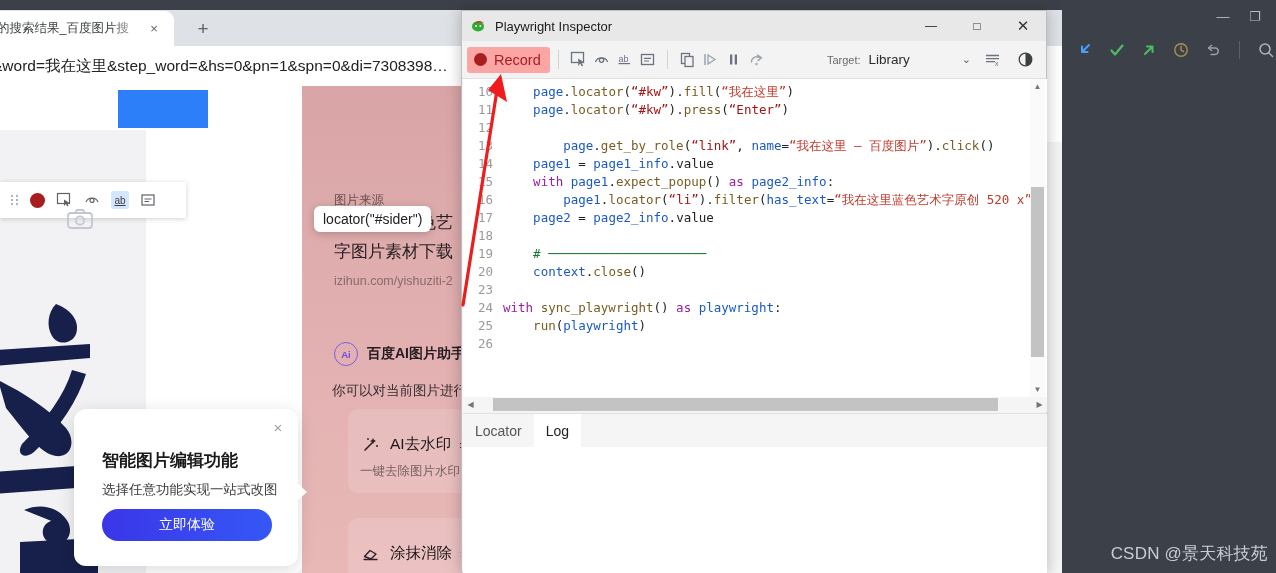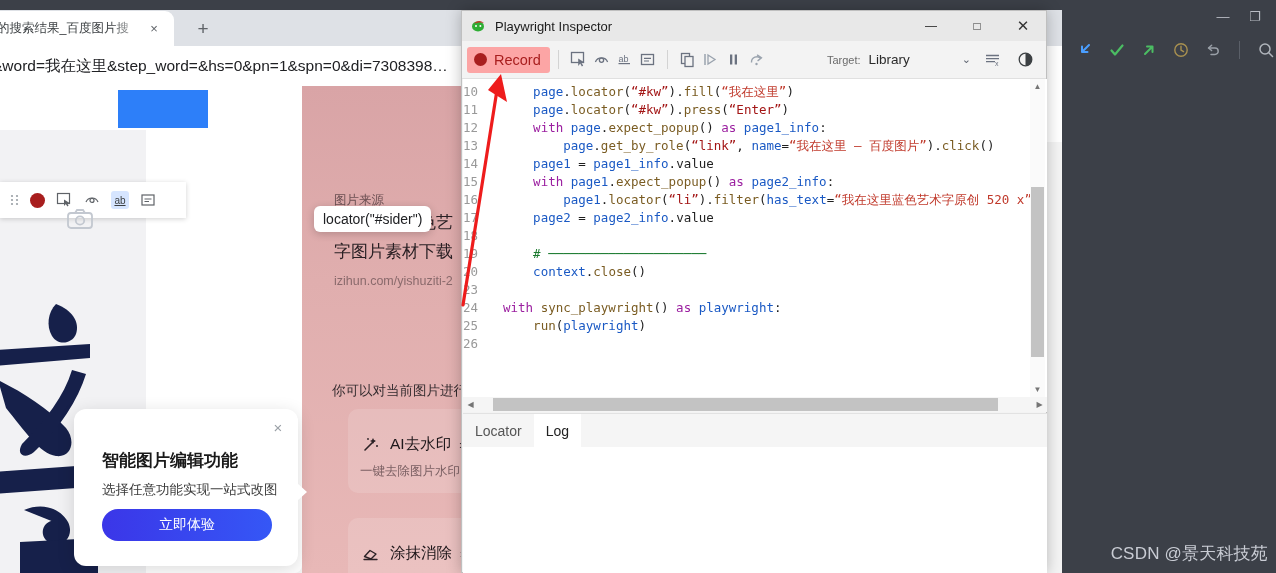--- a/index.html
+++ b/index.html
@@ -103,21 +103,21 @@
   .tb-ico { width:23px; height:23px; display:flex; align-items:center; justify-content:center; color:#6b7280; }
   .tb-ico svg { display:block; }
   .tgt-label { font-size:11px; color:#6b6b6b; margin-left:auto; }
   .tgt-value { font-size:13.5px; color:#2b2b2b; margin-left:8px; }
   .tgt-chev { margin-left:52px; color:#5d6470; font-size:11px; }
   .tgt-tail { display:flex; align-items:center; gap:10px; margin-left:10px; margin-right:9px; }
 
   .pwi-code { position:absolute; left:1px; top:68px; width:584px; height:318px; background:#fff; overflow:hidden; }
   .code-inner { position:absolute; left:0; top:0; padding:4px 0 0 0; font-family:"DejaVu Sans Mono","Liberation Mono",monospace; font-size:12.5px; }
   .cline { height:18px; line-height:18px; white-space:pre; display:flex; }
-  .lnum { width:30px; text-align:left; color:#999; flex:none; padding-right:10px; box-sizing:content-box; }
+  .lnum { width:30px; text-align:right; color:#999; flex:none; padding-right:10px; box-sizing:content-box; }
   .ctext { white-space:pre; }
   .t-kw { color:#9b1fa0; }
   .t-fn { color:#7a5c22; }
   .t-var { color:#1a59c4; }
   .t-str { color:#a31515; }
   .t-cn { color:#c0392b; }
   .t-plain { color:#1f1f1f; }
   .t-com { color:#1a7a2e; }
 
   .code-vscroll { position:absolute; right:1px; top:68px; width:15px; height:318px; background:#fafafa; }
@@ -228,20 +228,24 @@
       </div>
 
       <div class="pink-panel">
         <div class="pp-label">图片来源</div>
         <div class="pp-title">
           <div>我在这里蓝色艺</div>
           <div>字图片素材下载</div>
         </div>
         <div class="pp-url">izihun.com/yishuziti-2</div>
 
+        <div class="pp-ai-row">
+          <span class="ai-badge">Ai</span>
+          <span class="pp-ai-title">百度AI图片助手</span>
+        </div>
         <div class="pp-sub">你可以对当前图片进行</div>
 
         <div class="pp-feat f1">
           <div class="pp-feat-head">
             <span class="pp-feat-ico">
               <svg width="18" height="18" viewBox="0 0 18 18">
                   <path d="M3 15 L12 6" stroke="#2c2226" stroke-width="1.6" stroke-linecap="round"></path>
                   <path d="M11 3 L12 5 L14 6 L12 7 L11 9 L10 7 L8 6 L10 5 Z" fill="#2c2226"></path>
                   <circle cx="15" cy="11" r="1" fill="#2c2226"></circle>
                   <circle cx="6" cy="4" r="0.9" fill="#2c2226"></circle>
@@ -410,21 +414,21 @@
               <path d="M8.5 2.2 A6.3 6.3 0 0 1 8.5 14.8 Z" fill="#3c4043"></path>
             </svg>
         </span>
       </span>
     </div>
 
     <div class="pwi-code">
       <div class="code-inner" id="code-inner">
           <div class="cline"><span class="lnum">10</span><span class="ctext"><span class="t-plain">    </span><span class="t-var">page</span><span class="t-plain">.</span><span class="t-fn">locator</span><span class="t-plain">(</span><span class="t-str">“#kw”</span><span class="t-plain">).</span><span class="t-fn">fill</span><span class="t-plain">(</span><span class="t-cn">“我在这里”</span><span class="t-plain">)</span></span></div>
           <div class="cline"><span class="lnum">11</span><span class="ctext"><span class="t-plain">    </span><span class="t-var">page</span><span class="t-plain">.</span><span class="t-fn">locator</span><span class="t-plain">(</span><span class="t-str">“#kw”</span><span class="t-plain">).</span><span class="t-fn">press</span><span class="t-plain">(</span><span class="t-str">“Enter”</span><span class="t-plain">)</span></span></div>
-          <div class="cline"><span class="lnum">12</span><span class="ctext"><span class="t-plain">    </span><span class="t-kw">with </span><span class="t-var">page</span><span class="t-plain">.</span><span class="t-fn">expect_popup</span><span class="t-plain">() </span><span class="t-kw">as </span><span class="t-var">page1_info</span><span class="t-plain">:</span></span></div>
+          <div class="cline"><span class="lnum">12</span></div>
           <div class="cline"><span class="lnum">13</span><span class="ctext"><span class="t-plain">        </span><span class="t-var">page</span><span class="t-plain">.</span><span class="t-fn">get_by_role</span><span class="t-plain">(</span><span class="t-str">“link”</span><span class="t-plain">, </span><span class="t-var">name</span><span class="t-plain">=</span><span class="t-cn">“我在这里 – 百度图片”</span><span class="t-plain">).</span><span class="t-fn">click</span><span class="t-plain">()</span></span></div>
           <div class="cline"><span class="lnum">14</span><span class="ctext"><span class="t-plain">    </span><span class="t-var">page1</span><span class="t-plain"> = </span><span class="t-var">page1_info</span><span class="t-plain">.</span><span class="t-plain">value</span></span></div>
           <div class="cline"><span class="lnum">15</span><span class="ctext"><span class="t-plain">    </span><span class="t-kw">with </span><span class="t-var">page1</span><span class="t-plain">.</span><span class="t-fn">expect_popup</span><span class="t-plain">() </span><span class="t-kw">as </span><span class="t-var">page2_info</span><span class="t-plain">:</span></span></div>
           <div class="cline"><span class="lnum">16</span><span class="ctext"><span class="t-plain">        </span><span class="t-var">page1</span><span class="t-plain">.</span><span class="t-fn">locator</span><span class="t-plain">(</span><span class="t-str">“li”</span><span class="t-plain">).</span><span class="t-fn">filter</span><span class="t-plain">(</span><span class="t-var">has_text</span><span class="t-plain">=</span><span class="t-cn">“我在这里蓝色艺术字原创 520 x”</span><span class="t-plain">).</span></span></div>
           <div class="cline"><span class="lnum">17</span><span class="ctext"><span class="t-plain">    </span><span class="t-var">page2</span><span class="t-plain"> = </span><span class="t-var">page2_info</span><span class="t-plain">.</span><span class="t-plain">value</span></span></div>
           <div class="cline"><span class="lnum">18</span><span class="ctext"></span></div>
           <div class="cline"><span class="lnum">19</span><span class="ctext"><span class="t-plain">    </span><span class="t-com"># ─────────────────────</span></span></div>
           <div class="cline"><span class="lnum">20</span><span class="ctext"><span class="t-plain">    </span><span class="t-var">context</span><span class="t-plain">.</span><span class="t-fn">close</span><span class="t-plain">()</span></span></div>
           <div class="cline"><span class="lnum">23</span><span class="ctext"></span></div>
           <div class="cline"><span class="lnum">24</span><span class="ctext"><span class="t-kw">with </span><span class="t-fn">sync_playwright</span><span class="t-plain">() </span><span class="t-kw">as </span><span class="t-var">playwright</span><span class="t-plain">:</span></span></div>

